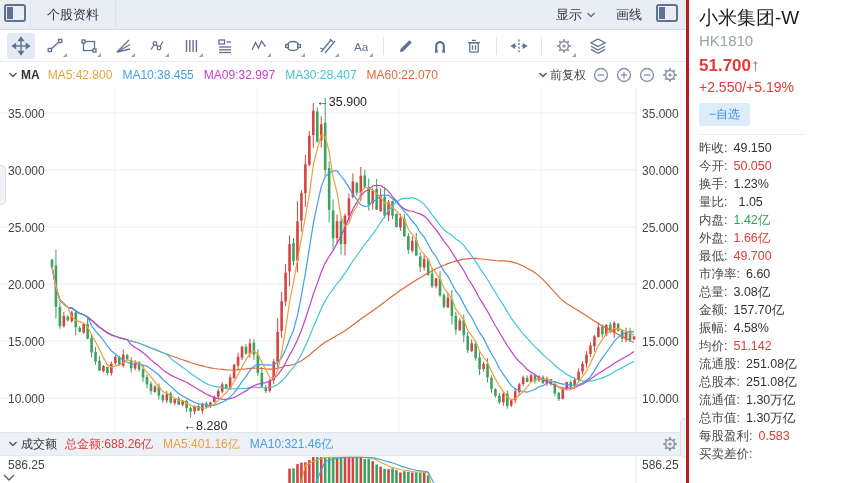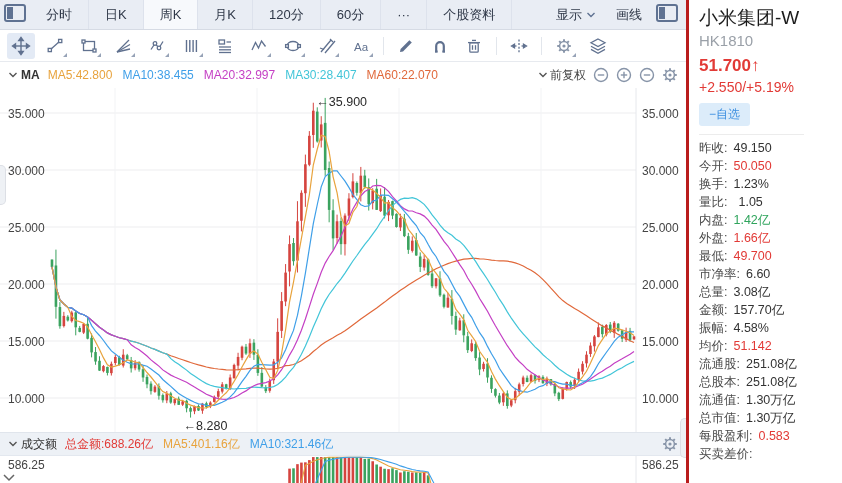--- a/index.html
+++ b/index.html
@@ -68,29 +68,20 @@
 </style>
 </head>
 <body>
 
 <div class="app">
 
   <div class="topbar">
     <span class="panelbox">
         <span class="fillL"></span>
       </span>
-    <div class="tabs" id="periodTabs">
-        <div class="tab">分时</div>
-        <div class="tab">日K</div>
-        <div class="tab active">周K</div>
-        <div class="tab">月K</div>
-        <div class="tab">120分</div>
-        <div class="tab">60分</div>
-        <div class="tab">···</div>
-      </div>
     <div class="tab stocktab">个股资料</div>
     <div class="topspace"></div>
     <div class="topctl">
       <span>显示</span>
       <svg width="10" height="8">
         <polyline points="1.5,2 5,5.5 8.5,2" fill="none" stroke="#5f7292" stroke-width="1.4"></polyline>
         </svg>
     </div>
     <div class="topctl">画线</div>
     <span class="panelbox" style="margin-right:8px">
@@ -266,21 +257,21 @@
           </g>
         </svg>
       </div>
     </div>
 
   <div class="ma-row">
     <svg width="10" height="8">
       <polyline points="1.5,2 5,5.5 8.5,2" fill="none" stroke="#555" stroke-width="1.4"></polyline>
       </svg>
     <span class="lbl">MA</span>
-    <span id="maItems"><span class="ma-item" style="color: rgb(232, 163, 61);">MA5:42.800</span><span class="ma-item" style="color: rgb(63, 159, 232);">MA10:38.455</span><span class="ma-item" style="color: rgb(196, 63, 196);">MA20:32.997</span><span class="ma-item" style="color: rgb(66, 197, 216);">MA30:28.407</span><span class="ma-item" style="color: rgb(224, 104, 58);">MA60:22.070</span></span>
+    <span id="maItems"><span class="ma-item" style="color: rgb(232, 163, 61);">MA5:42.800</span><span class="ma-item" style="color: rgb(63, 159, 232);">MA10:38.455</span><span class="ma-item" style="color: rgb(196, 63, 196);">MA09:32.997</span><span class="ma-item" style="color: rgb(66, 197, 216);">MA30:28.407</span><span class="ma-item" style="color: rgb(224, 104, 58);">MA60:22.070</span></span>
     <span class="ma-right">
       <span class="adj">
         <svg width="10" height="8">
           <polyline points="1.5,2 5,5.5 8.5,2" fill="none" stroke="#555" stroke-width="1.4"></polyline>
           </svg>
         <span>前复权</span>
       </span>
       <span class="cbtn">
         <svg width="16" height="16">
             <circle cx="8" cy="8" r="6.5" fill="none" stroke="#8794a8" stroke-width="1.4"></circle>

